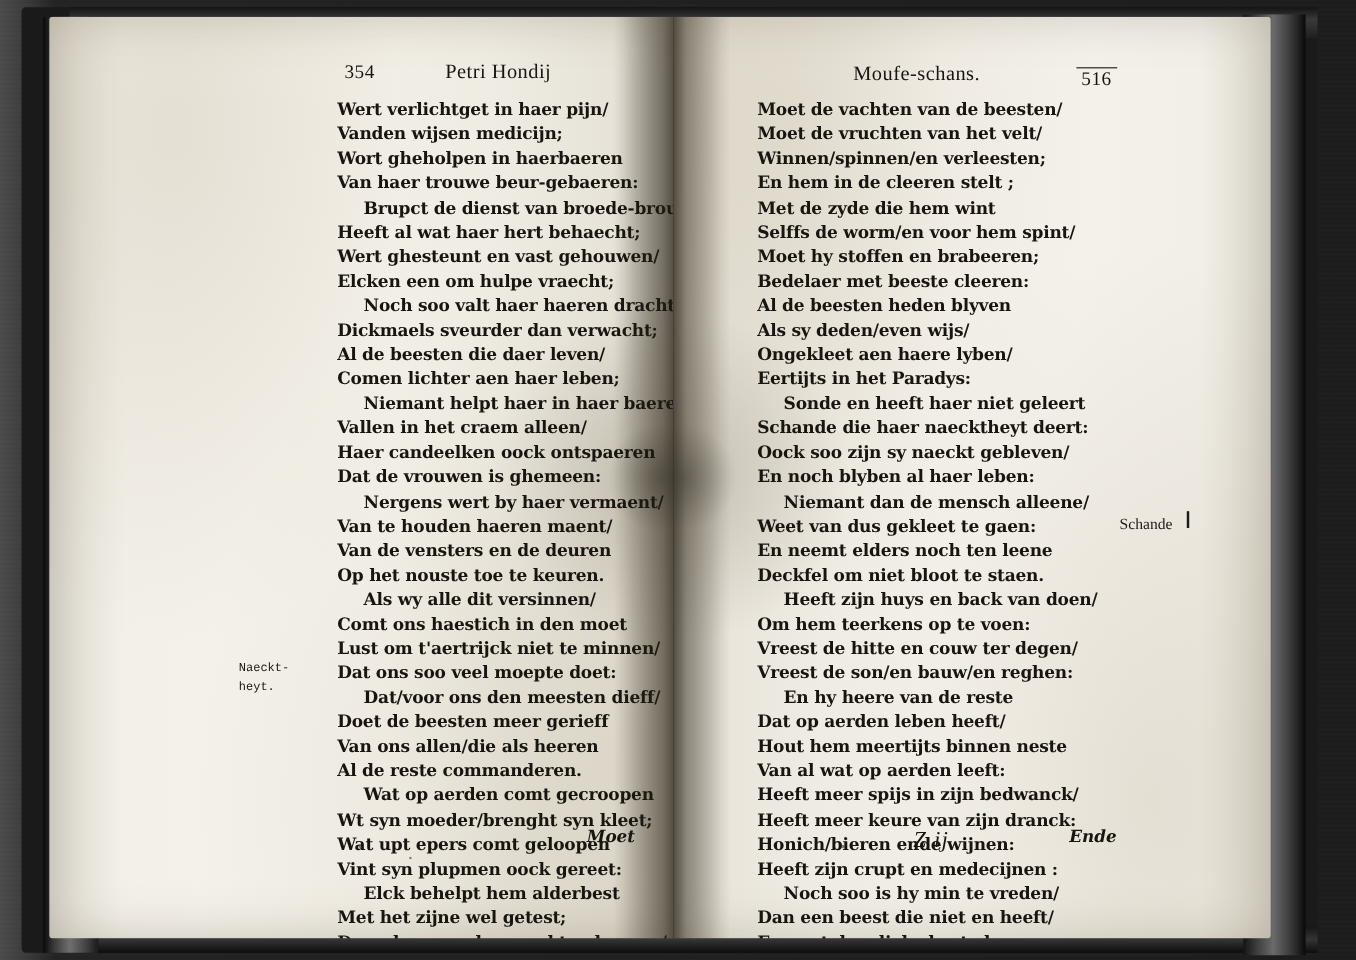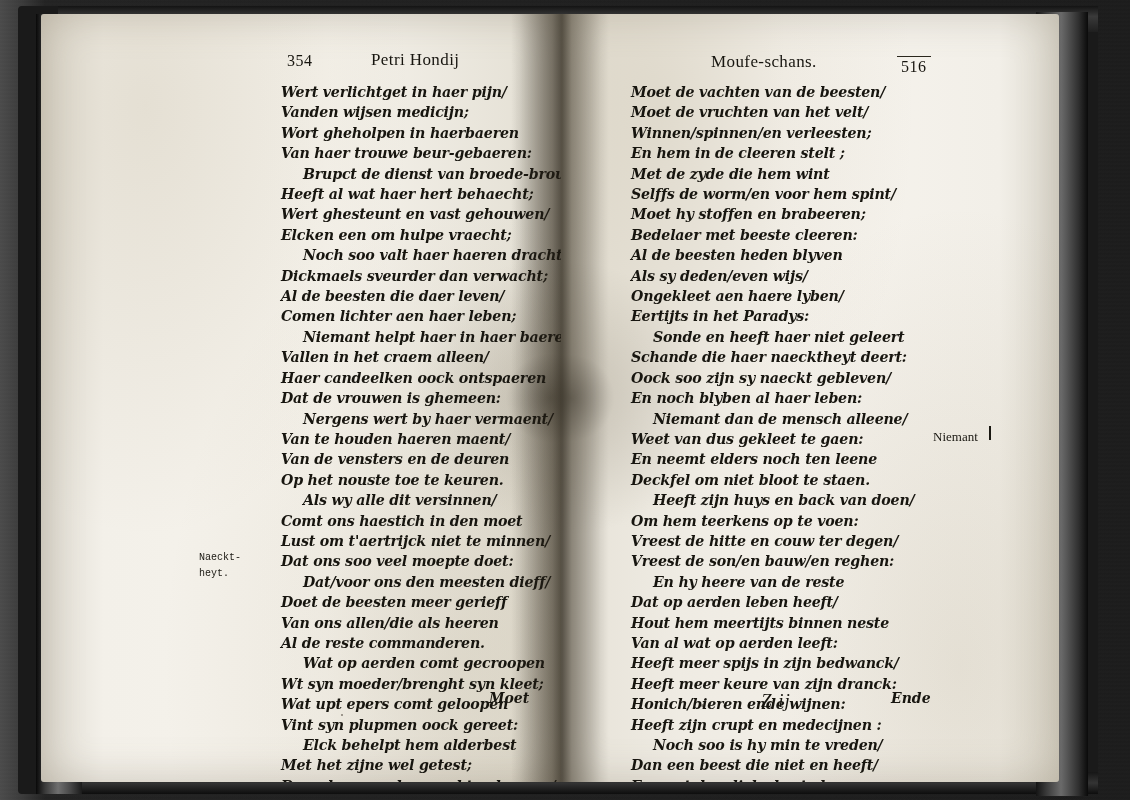--- a/index.html
+++ b/index.html
@@ -145,21 +145,20 @@
   }
 
   .poem {
     position: absolute;
     font-family: "DejaVu Serif", serif;
     font-weight: 700;
     font-size: 14.2px;
     line-height: 20.4px;
     color: #17150f;
     letter-spacing: -0.2px;
-    font-style: italic;
     white-space: pre;
   }
   .poem .ln { display: block; }
   .poem .ind { padding-left: 22px; }
 
   .marginal {
     position: absolute;
     font-family: Liberation Mono, monospace;
     font-size: 10px;
     line-height: 16px;
@@ -231,21 +230,21 @@
     <div class="leaf right">
       <div class="page-stain"></div>
 
       <div class="running-head" style="left:150px; top:38px;">Moufe-schans.</div>
 
       <div class="folio" style="left:340px; top:44px;">516</div>
       <div class="folio-rule" style="left:336px; top:42px; width:34px;"></div>
 
       <div class="poem" id="right-poem" style="left:70px; top:68px;"><span class="ln">Moet de vachten van de beesten/</span><span class="ln">Moet de vruchten van het velt/</span><span class="ln">Winnen/spinnen/en verleesten;</span><span class="ln">En hem in de cleeren stelt ;</span><span class="ln">Met de zyde die hem wint</span><span class="ln">Selffs de worm/en voor hem spint/</span><span class="ln">Moet hy stoffen en brabeeren;</span><span class="ln">Bedelaer met beeste cleeren:</span><span class="ln">Al de beesten heden blyven</span><span class="ln">Als sy deden/even wijs/</span><span class="ln">Ongekleet aen haere lyben/</span><span class="ln">Eertijts in het Paradys:</span><span class="ln ind">Sonde en heeft haer niet geleert</span><span class="ln">Schande die haer naecktheyt deert:</span><span class="ln">Oock soo zijn sy naeckt gebleven/</span><span class="ln">En noch blyben al haer leben:</span><span class="ln ind">Niemant dan de mensch alleene/</span><span class="ln">Weet van dus gekleet te gaen:</span><span class="ln">En neemt elders noch ten leene</span><span class="ln">Deckfel om niet bloot te staen.</span><span class="ln ind">Heeft zijn huys en back van doen/</span><span class="ln">Om hem teerkens op te voen:</span><span class="ln">Vreest de hitte en couw ter degen/</span><span class="ln">Vreest de son/en bauw/en reghen:</span><span class="ln ind">En hy heere van de reste</span><span class="ln">Dat op aerden leben heeft/</span><span class="ln">Hout hem meertijts binnen neste</span><span class="ln">Van al wat op aerden leeft:</span><span class="ln">Heeft meer spijs in zijn bedwanck/</span><span class="ln">Heeft meer keure van zijn dranck:</span><span class="ln">Honich/bieren ende wijnen:</span><span class="ln">Heeft zijn crupt en medecijnen :</span><span class="ln ind">Noch soo is hy min te vreden/</span><span class="ln">Dan een beest die niet en heeft/</span><span class="ln">En gaet dagelickx besteden</span></div>
 
-      <div class="marginal-box" style="left:372px; top:415px;">Niemant</div>
+      <div class="marginal-box" style="left:372px; top:415px;">Schande</div>
       <div class="folio-rule" style="left:428px; top:412px; width:2px; height:14px; background:#1a1812;"></div>
 
       <div class="signature" style="left:200px; top:676px;">Z ij</div>
 
       <div class="catchword" style="left:330px; top:676px;">Ende</div>
 
       <div class="ink-speck" style="left:140px; top:690px; width:3px; height:3px;"></div>
     </div>
 
     <div class="gutter-shadow"></div>

